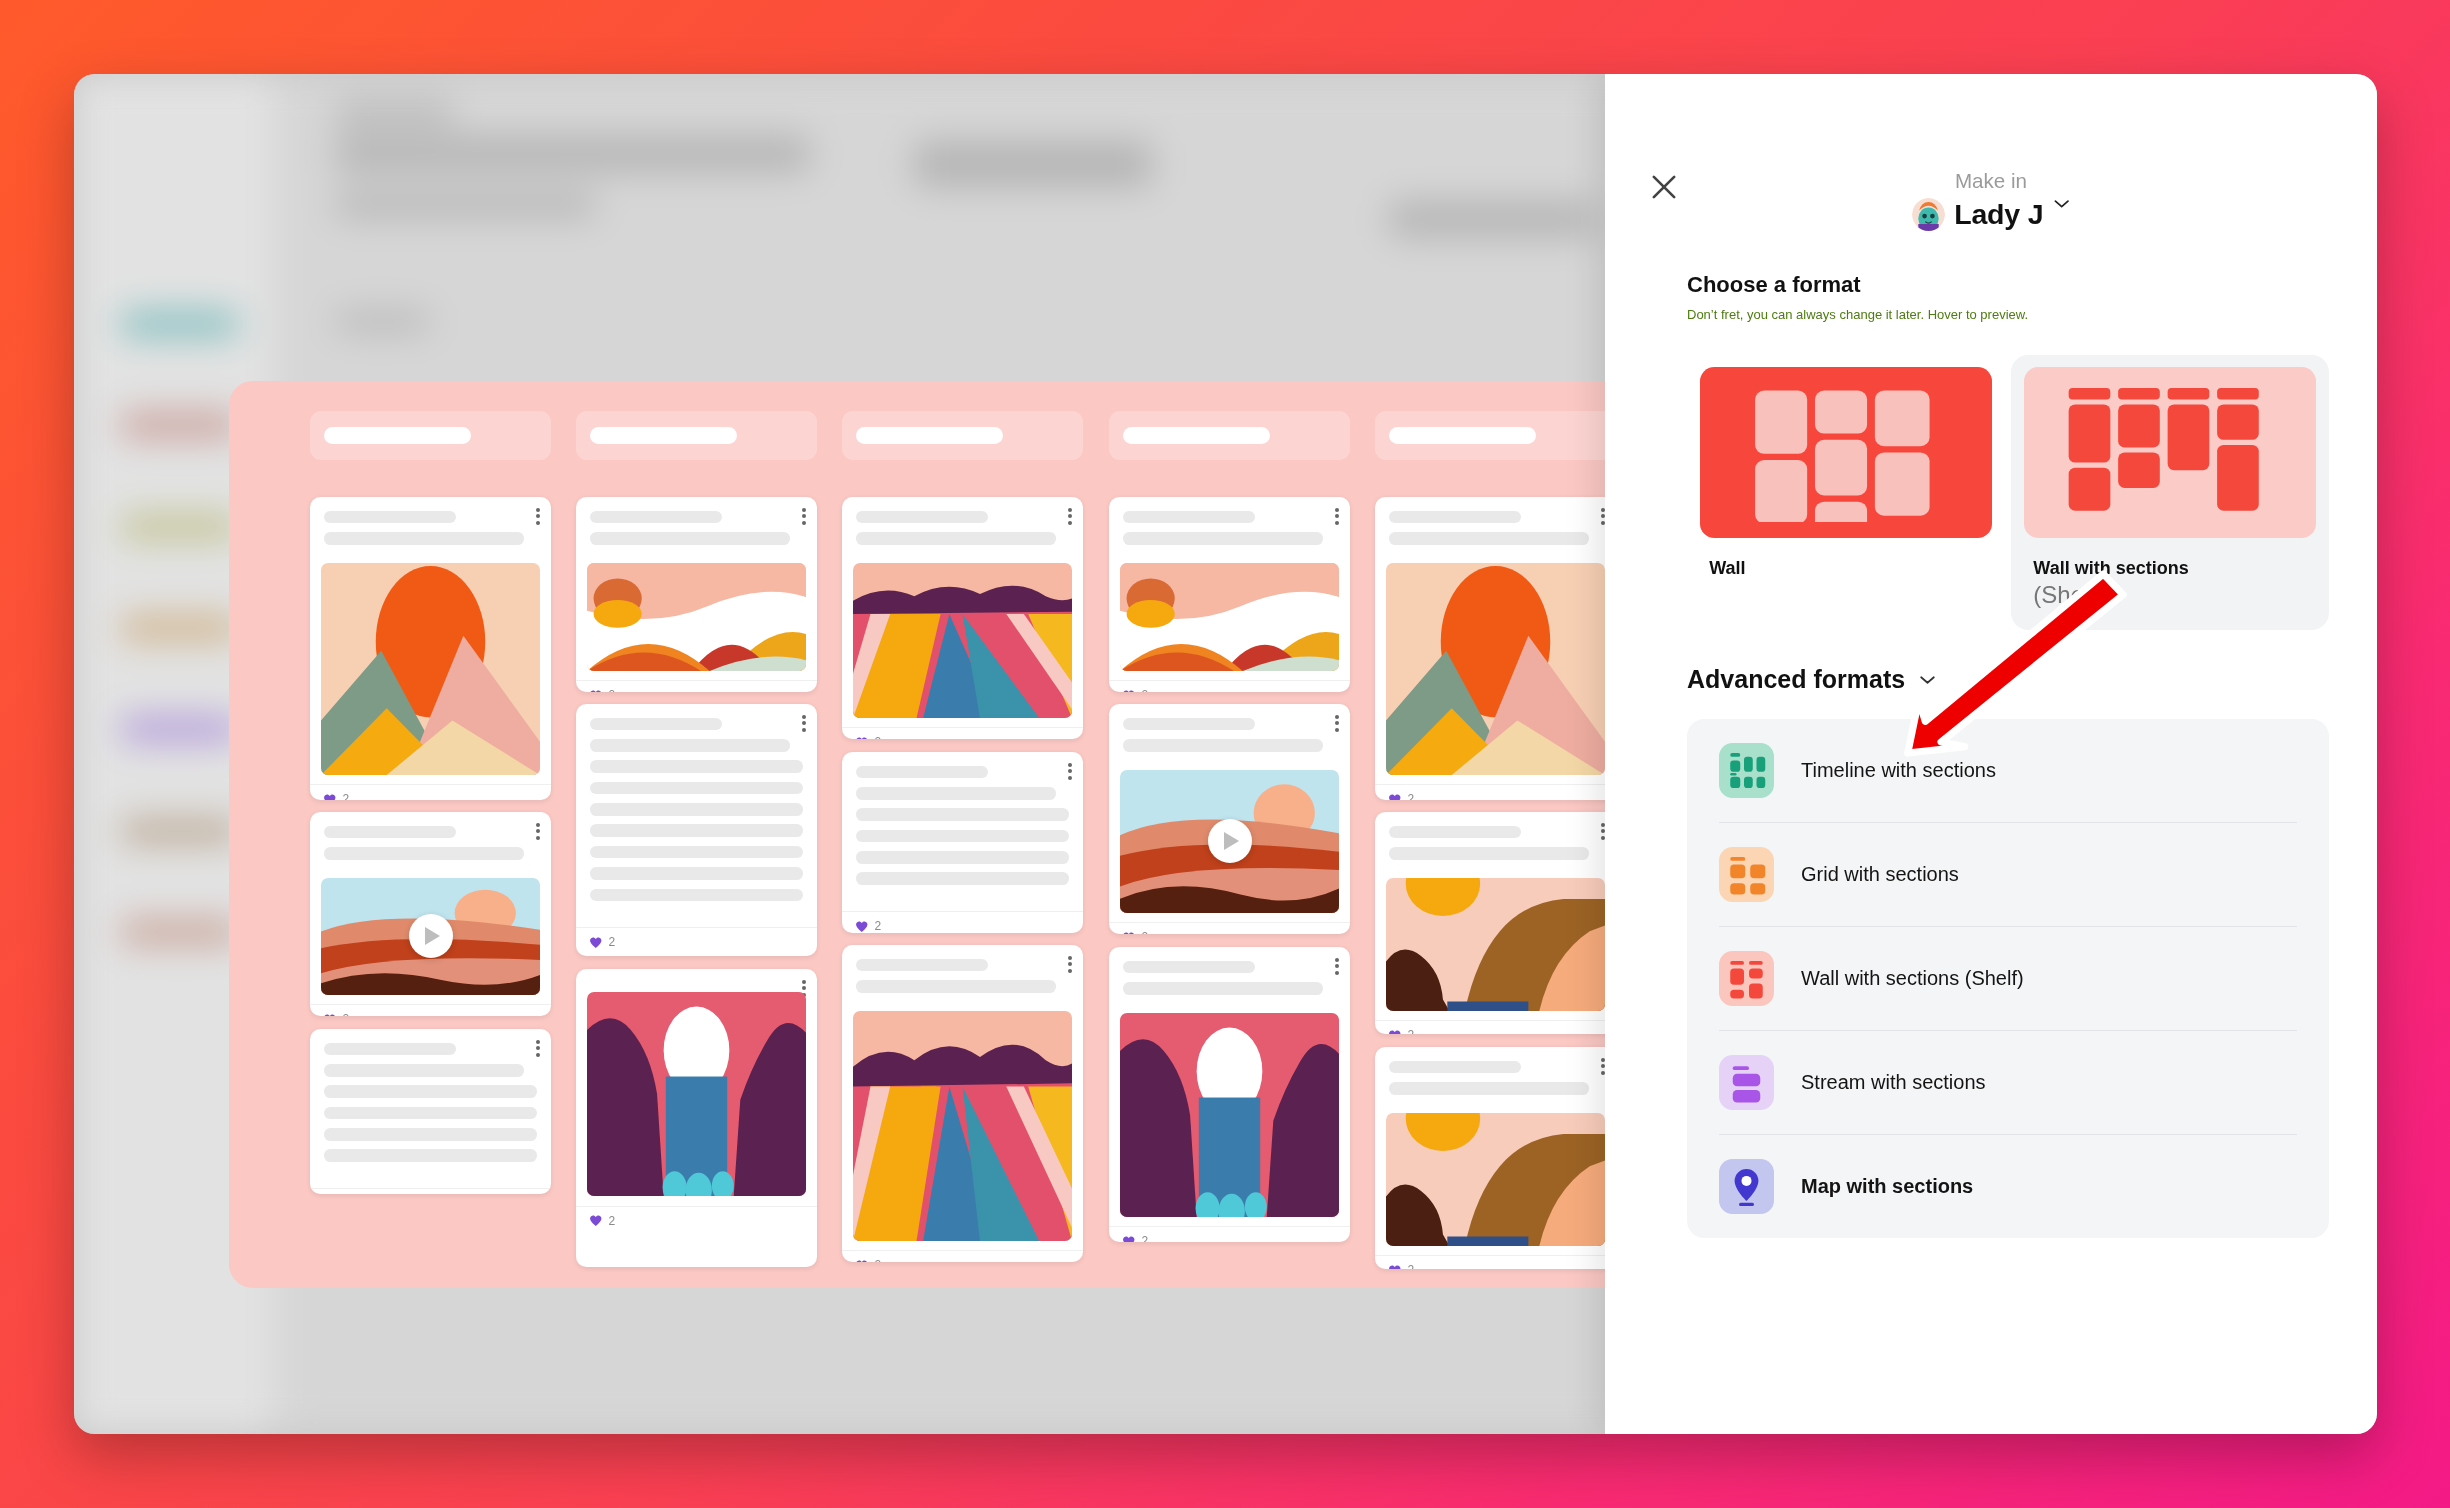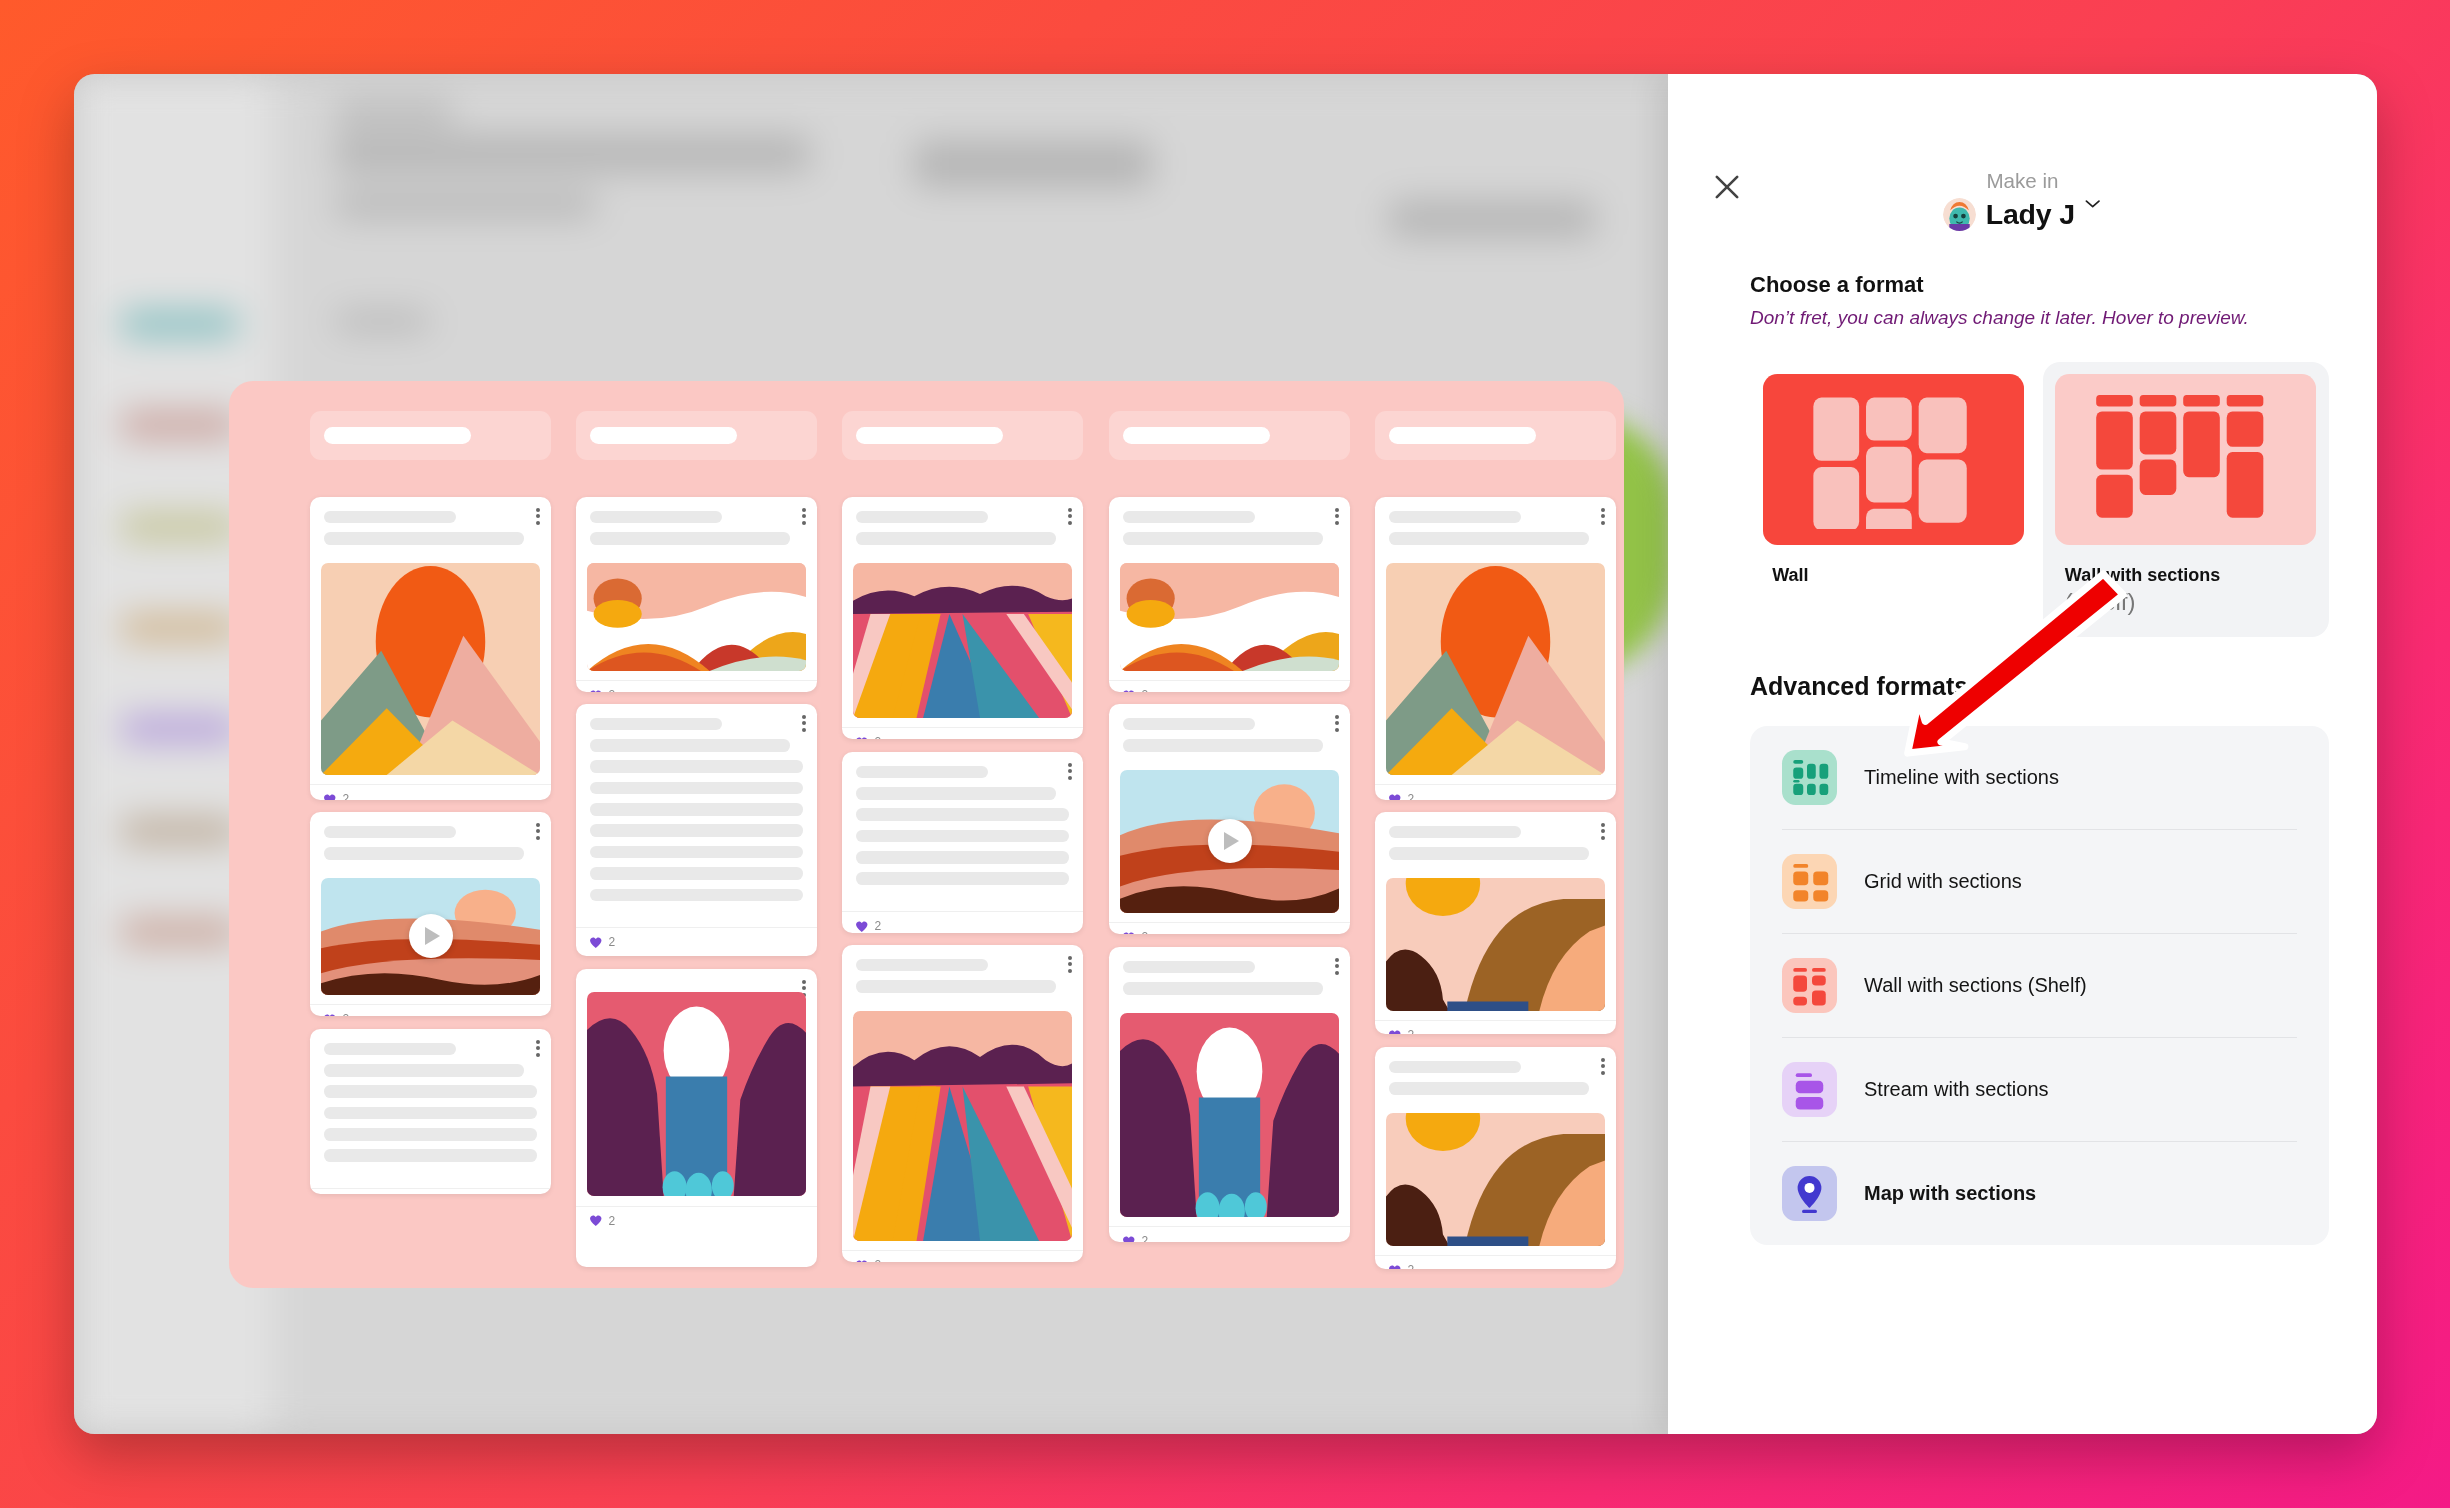--- a/index.html
+++ b/index.html
@@ -71,38 +71,38 @@
     box-shadow:0 1.6px 6.3px rgba(0,0,0,.16);
     display:flex; align-items:center; justify-content:center;
   }
   .playbtn::after {
     content:""; width:0; height:0; margin-left:4px;
     border-left:15px solid #bdbdbd; border-top:9.5px solid transparent; border-bottom:9.5px solid transparent;
   }
 
   
   #modal {
-    position:absolute; right:0; top:0; width:709px; height:1360px;
+    position:absolute; right:0; top:0; width:772px; height:1360px;
     background:#ffffff; border-radius:0 20.6px 20.6px 0;
     box-shadow:-9.5px 0 32px rgba(0,0,0,.10);
   }
   #close-btn {
     position:absolute; left:41px; top:95px; width:36px; height:36px; cursor:pointer;
   }
   #close-btn svg { display:block; }
   #make-in-wrap { position:absolute; left:0; right:0; top:95px; text-align:center; }
   #make-in-label { font-size:20.6px; color:#9b9b9b; margin-bottom:4.8px; }
   #space-row { display:inline-flex; gap:9.5px; }
   #avatar { width:33px; height:33px; border-radius:50%; display:block; }
   #space-name { font-size:28.5px; font-weight:bold; color:#111; letter-spacing:-0.2px; }
   #space-caret { display:block; }
 
   .modal-body { position:absolute; left:82px; right:48px; top:198px; }
   #choose-title { font-size:22px; font-weight:bold; color:#111; margin-bottom:8.7px; }
-  #choose-sub { font-size:19px; color:#701a75;font-style:italic; }
+  #choose-sub { font-size:13px; color:#4d7c0f; }
 
   #format-cards { display:flex; gap:6.3px; margin-top:33px; }
   .fcard { border-radius:17.4px; padding:12.7px 12.7px 20.6px 12.7px; width:331px; }
   .fcard.sel { background:#f2f3f5; }
   .fthumb { height:171px; border-radius:14.3px; padding:16px; display:block; position:relative; }
   .fthumb.solid { background:#f7463c; }
   .fthumb.tint  { background:#fbcbc8; }
   .fcard-label { font-size:18px; font-weight:bold; color:#111; margin:19px 0 0 9.5px; line-height:1.25; }
   .fcard-sub { font-size:24px; color:#777; margin:1.6px 0 0 9.5px; }
 

